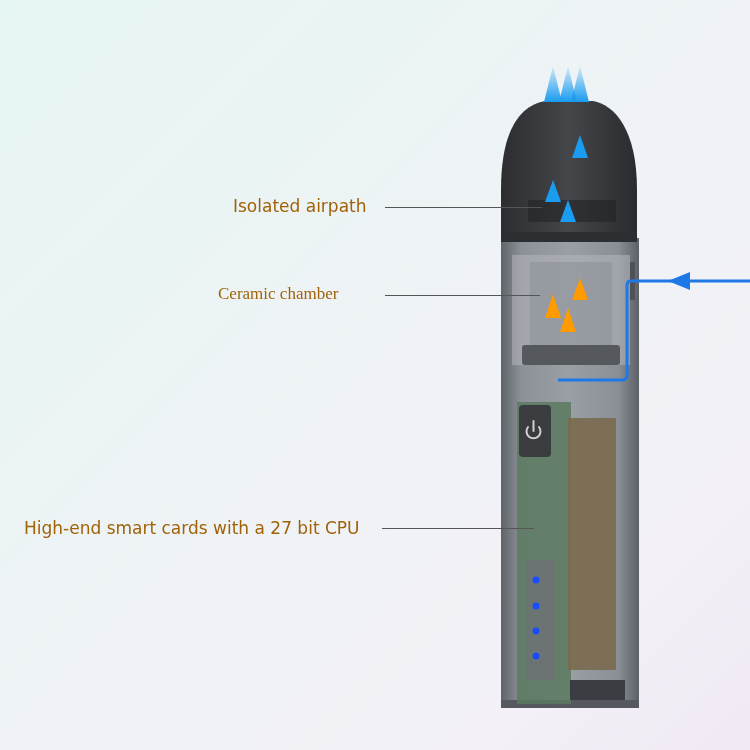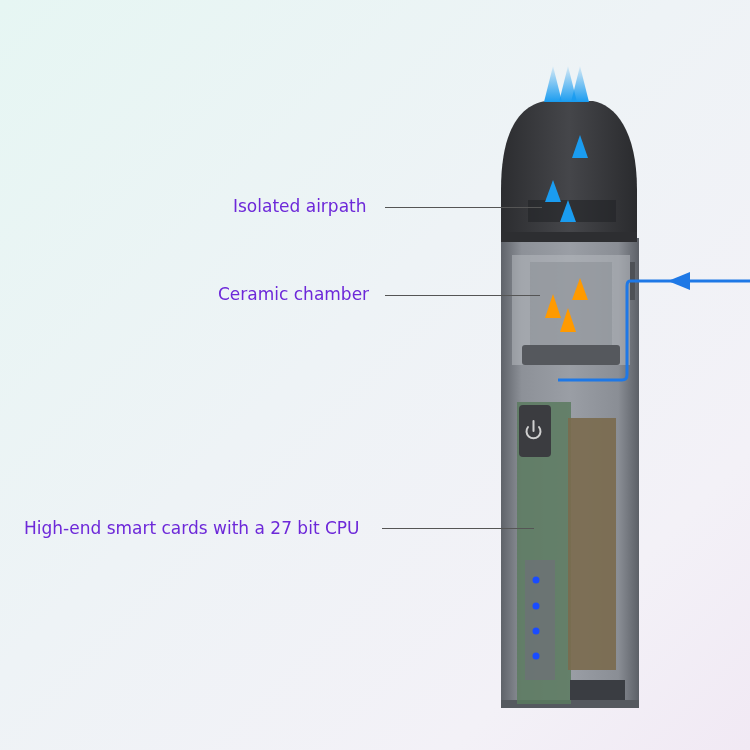--- a/index.html
+++ b/index.html
@@ -2,21 +2,21 @@
 <html><head>
   <meta charset="utf-8">
   <style>
     html, body { margin:0; padding:0; }
     body {
       width:750px; height:750px; overflow:hidden; position:relative;
       background: linear-gradient(135deg, #e6f6f3 0%, #eef3f6 45%, #f3f1f7 80%, #f1e9f4 100%);
       font-family: "DejaVu Sans", "Liberation Sans", sans-serif;
     }
     .label {
-      position:absolute; font-size:17px; color:#6d28d9; white-space:nowrap; line-height:20px;
+      position:absolute; font-size:17px; color:#a16207; white-space:nowrap; line-height:20px;
     }
     .leader { position:absolute; height:1px; background:#555; }
     svg.device { position:absolute; left:0; top:0; }
   </style>
 </head>
 <body>
 
 <svg class="device" width="750" height="750" viewBox="0 0 750 750">
   <defs>
     <linearGradient id="bodyGrad" x1="0" x2="1">
@@ -111,17 +111,17 @@
   <g fill="url(#plumeGrad)">
     <polygon points="544,102 553,66 562,102"></polygon>
     <polygon points="559,102 568,66 577,102"></polygon>
     <polygon points="571,102 580,66 589,102"></polygon>
   </g>
 </svg>
 
 <div class="label" style="left:233px; top:196px;">Isolated airpath</div>
 <div class="leader" style="left:385px; top:207px; width:157px;"></div>
 
-<div class="label" style="left:218px; top:284px;">Ceramic chamber</div>
+<div class="label" style="left:218px; top:284px;font-family:Liberation Serif, serif;">Ceramic chamber</div>
 <div class="leader" style="left:385px; top:295px; width:155px;"></div>
 
 <div class="label" style="left:24px; top:518px;">High-end smart cards with a 27 bit CPU</div>
 <div class="leader" style="left:382px; top:528px; width:152px;"></div>
 
 </body></html>

